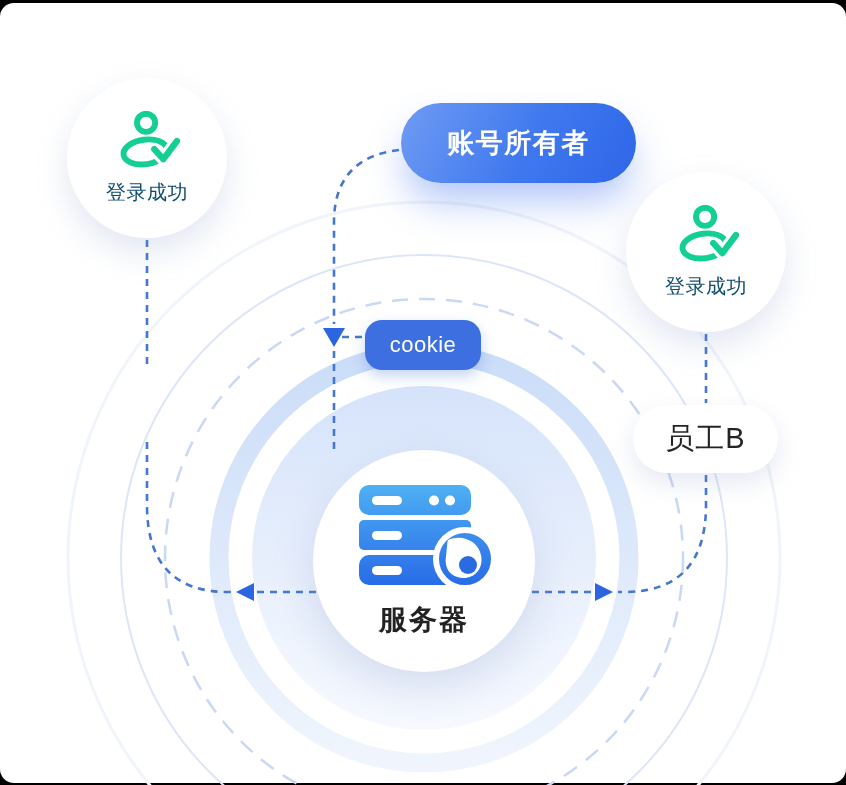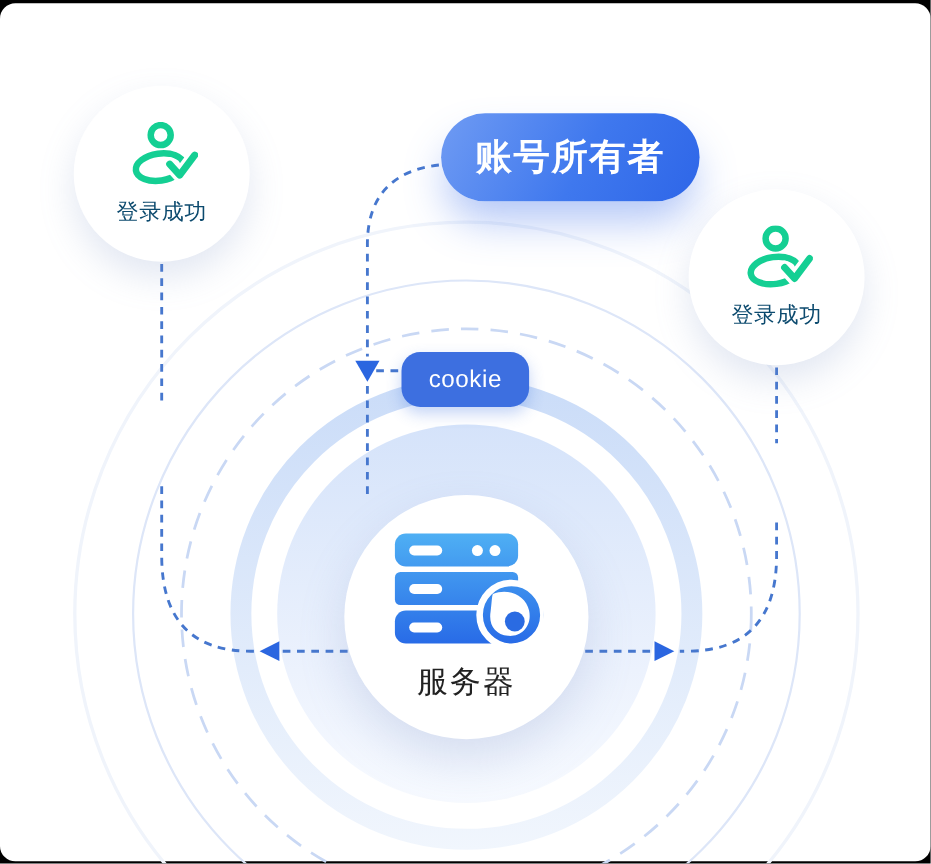--- a/index.html
+++ b/index.html
@@ -21,38 +21,38 @@
     gap:8px;
   }
   .circle-node .label{font-size:20px;color:#0c4a6e;letter-spacing:.5px;}
   #circle-left{left:67px;top:78px;width:160px;height:160px;}
   #circle-right{left:626px;top:172px;width:160px;height:160px;}
   #owner-pill{
     left:401px;top:103px;width:235px;height:80px;border-radius:40px;
     background:linear-gradient(118deg,#6f9bf3 0%,#3f78ee 55%,#2e66e8 100%);
     box-shadow:0 22px 38px -4px rgba(84,128,238,.45);
   }
-  #owner-pill .label{color:#fff;font-size:33px;font-weight:600;letter-spacing:1.5px;}
+  #owner-pill .label{color:#fff;font-size:27px;font-weight:600;letter-spacing:1.5px;}
   #cookie-pill{
     left:365px;top:320px;width:116px;height:50px;border-radius:17px;
     background:#3d6fe0;box-shadow:0 6px 14px rgba(61,111,224,.30);
   }
   #cookie-pill .label{color:#fff;font-size:22px;font-weight:500;letter-spacing:.5px;}
   .emp-pill{
     background:#fff;border-radius:36px;
     box-shadow:0 10px 26px rgba(125,145,195,.20);
   }
   .emp-pill .label{font-size:29px;color:#242424;font-weight:500;letter-spacing:1px;}
   #emp-a{left:71px;top:368px;width:145px;height:70px;}
   #emp-b{left:633px;top:405px;width:145px;height:68px;}
   #server-node{
     left:313px;top:450px;width:222px;height:222px;border-radius:50%;
     background:#fff;box-shadow:0 18px 42px rgba(125,145,195,.24);gap:10px;
   }
-  #server-node .label{font-size:28px;color:#222;font-weight:400;letter-spacing:2px;}
+  #server-node .label{font-size:28px;color:#222;font-weight:700;letter-spacing:2px;}
 </style>
 </head>
 <body>
 
 <div class="card"></div>
 
 <div class="scene">
 
   <svg class="bg-svg" width="846" height="785" viewBox="0 0 846 785">
     <defs>
@@ -122,20 +122,23 @@
       </g>
     </svg>
     <div class="label">登录成功</div>
   </div>
 
   <div class="node" id="cookie-pill">
     <div class="label">cookie</div>
   </div>
 
 
+  <div class="node emp-pill" id="emp-b">
+    <div class="label">员工B</div>
+  </div>
 
   <div class="node" id="server-node">
     <svg width="140" height="107" viewBox="0 0 140 107">
       <defs>
         <linearGradient id="srvGrad" x1="0" y1="0" x2="0" y2="107" gradientUnits="userSpaceOnUse">
           <stop offset="0" stop-color="#4fb0f4"></stop>
             <stop offset="1" stop-color="#2667e6"></stop>
         </linearGradient>
       </defs>
       <g fill="url(#srvGrad)">

